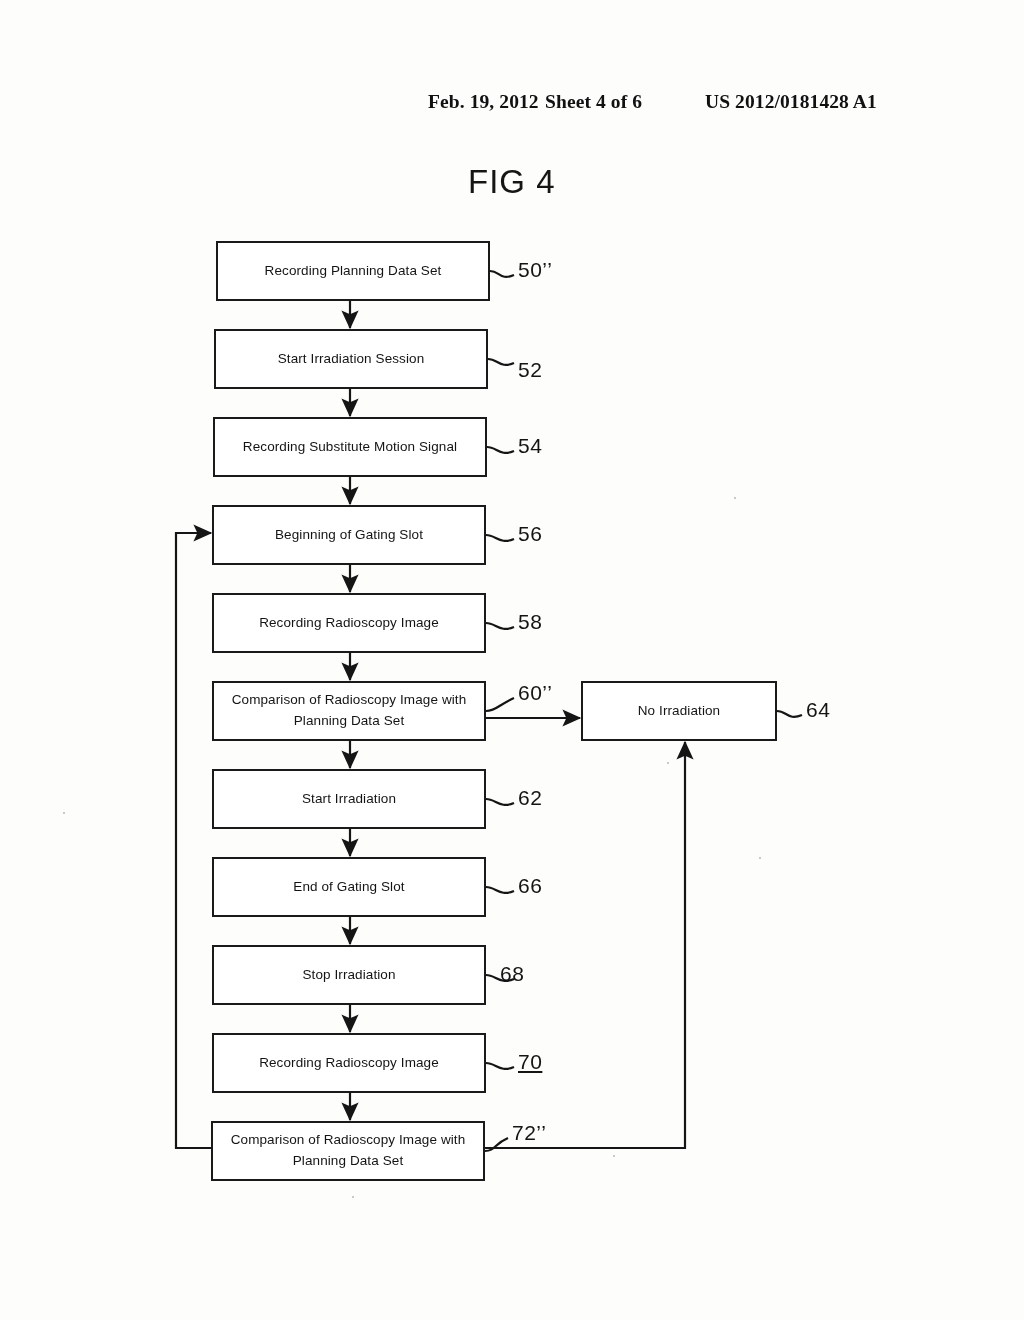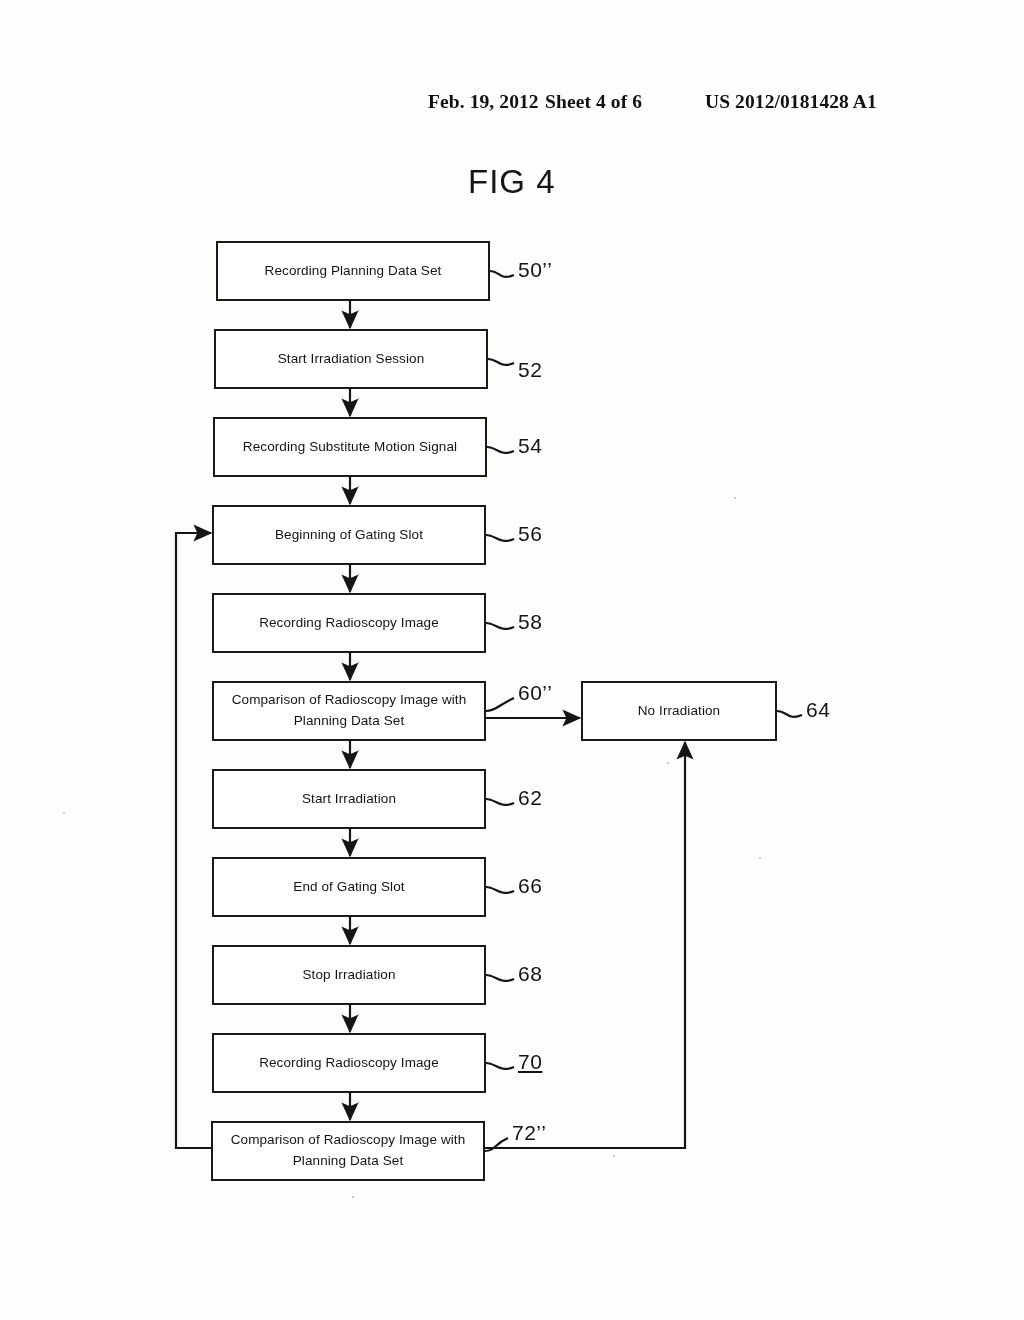--- a/index.html
+++ b/index.html
@@ -180,21 +180,21 @@
   <div id="refs">
       <div class="ref" style="left: 518px; top: 258px;">50’’</div>
       <div class="ref" style="left: 518px; top: 346px; margin-top: 12px;">52</div>
       <div class="ref" style="left: 518px; top: 434px;">54</div>
       <div class="ref" style="left: 518px; top: 522px;">56</div>
       <div class="ref" style="left: 518px; top: 610px;">58</div>
       <div class="ref" style="left: 518px; top: 681px;">60’’</div>
       <div class="ref" style="left: 806px; top: 698px;">64</div>
       <div class="ref" style="left: 518px; top: 786px;">62</div>
       <div class="ref" style="left: 518px; top: 874px;">66</div>
-      <div class="ref" style="left: 518px; top: 962px;">68</div>
+      <div class="ref" style="left: 500px; top: 962px;">68</div>
       <div class="ref" style="left: 518px; top: 1050px; text-decoration: underline;">70</div>
       <div class="ref" style="left: 512px; top: 1121px;">72’’</div>
     </div>
 </div>
 
 <div class="noise-dot" style="left:734px; top:497px;"></div>
 <div class="noise-dot" style="left:667px; top:762px;"></div>
 <div class="noise-dot" style="left:759px; top:857px;"></div>
 <div class="noise-dot" style="left:352px; top:1196px;"></div>
 <div class="noise-dot" style="left:613px; top:1155px;"></div>

